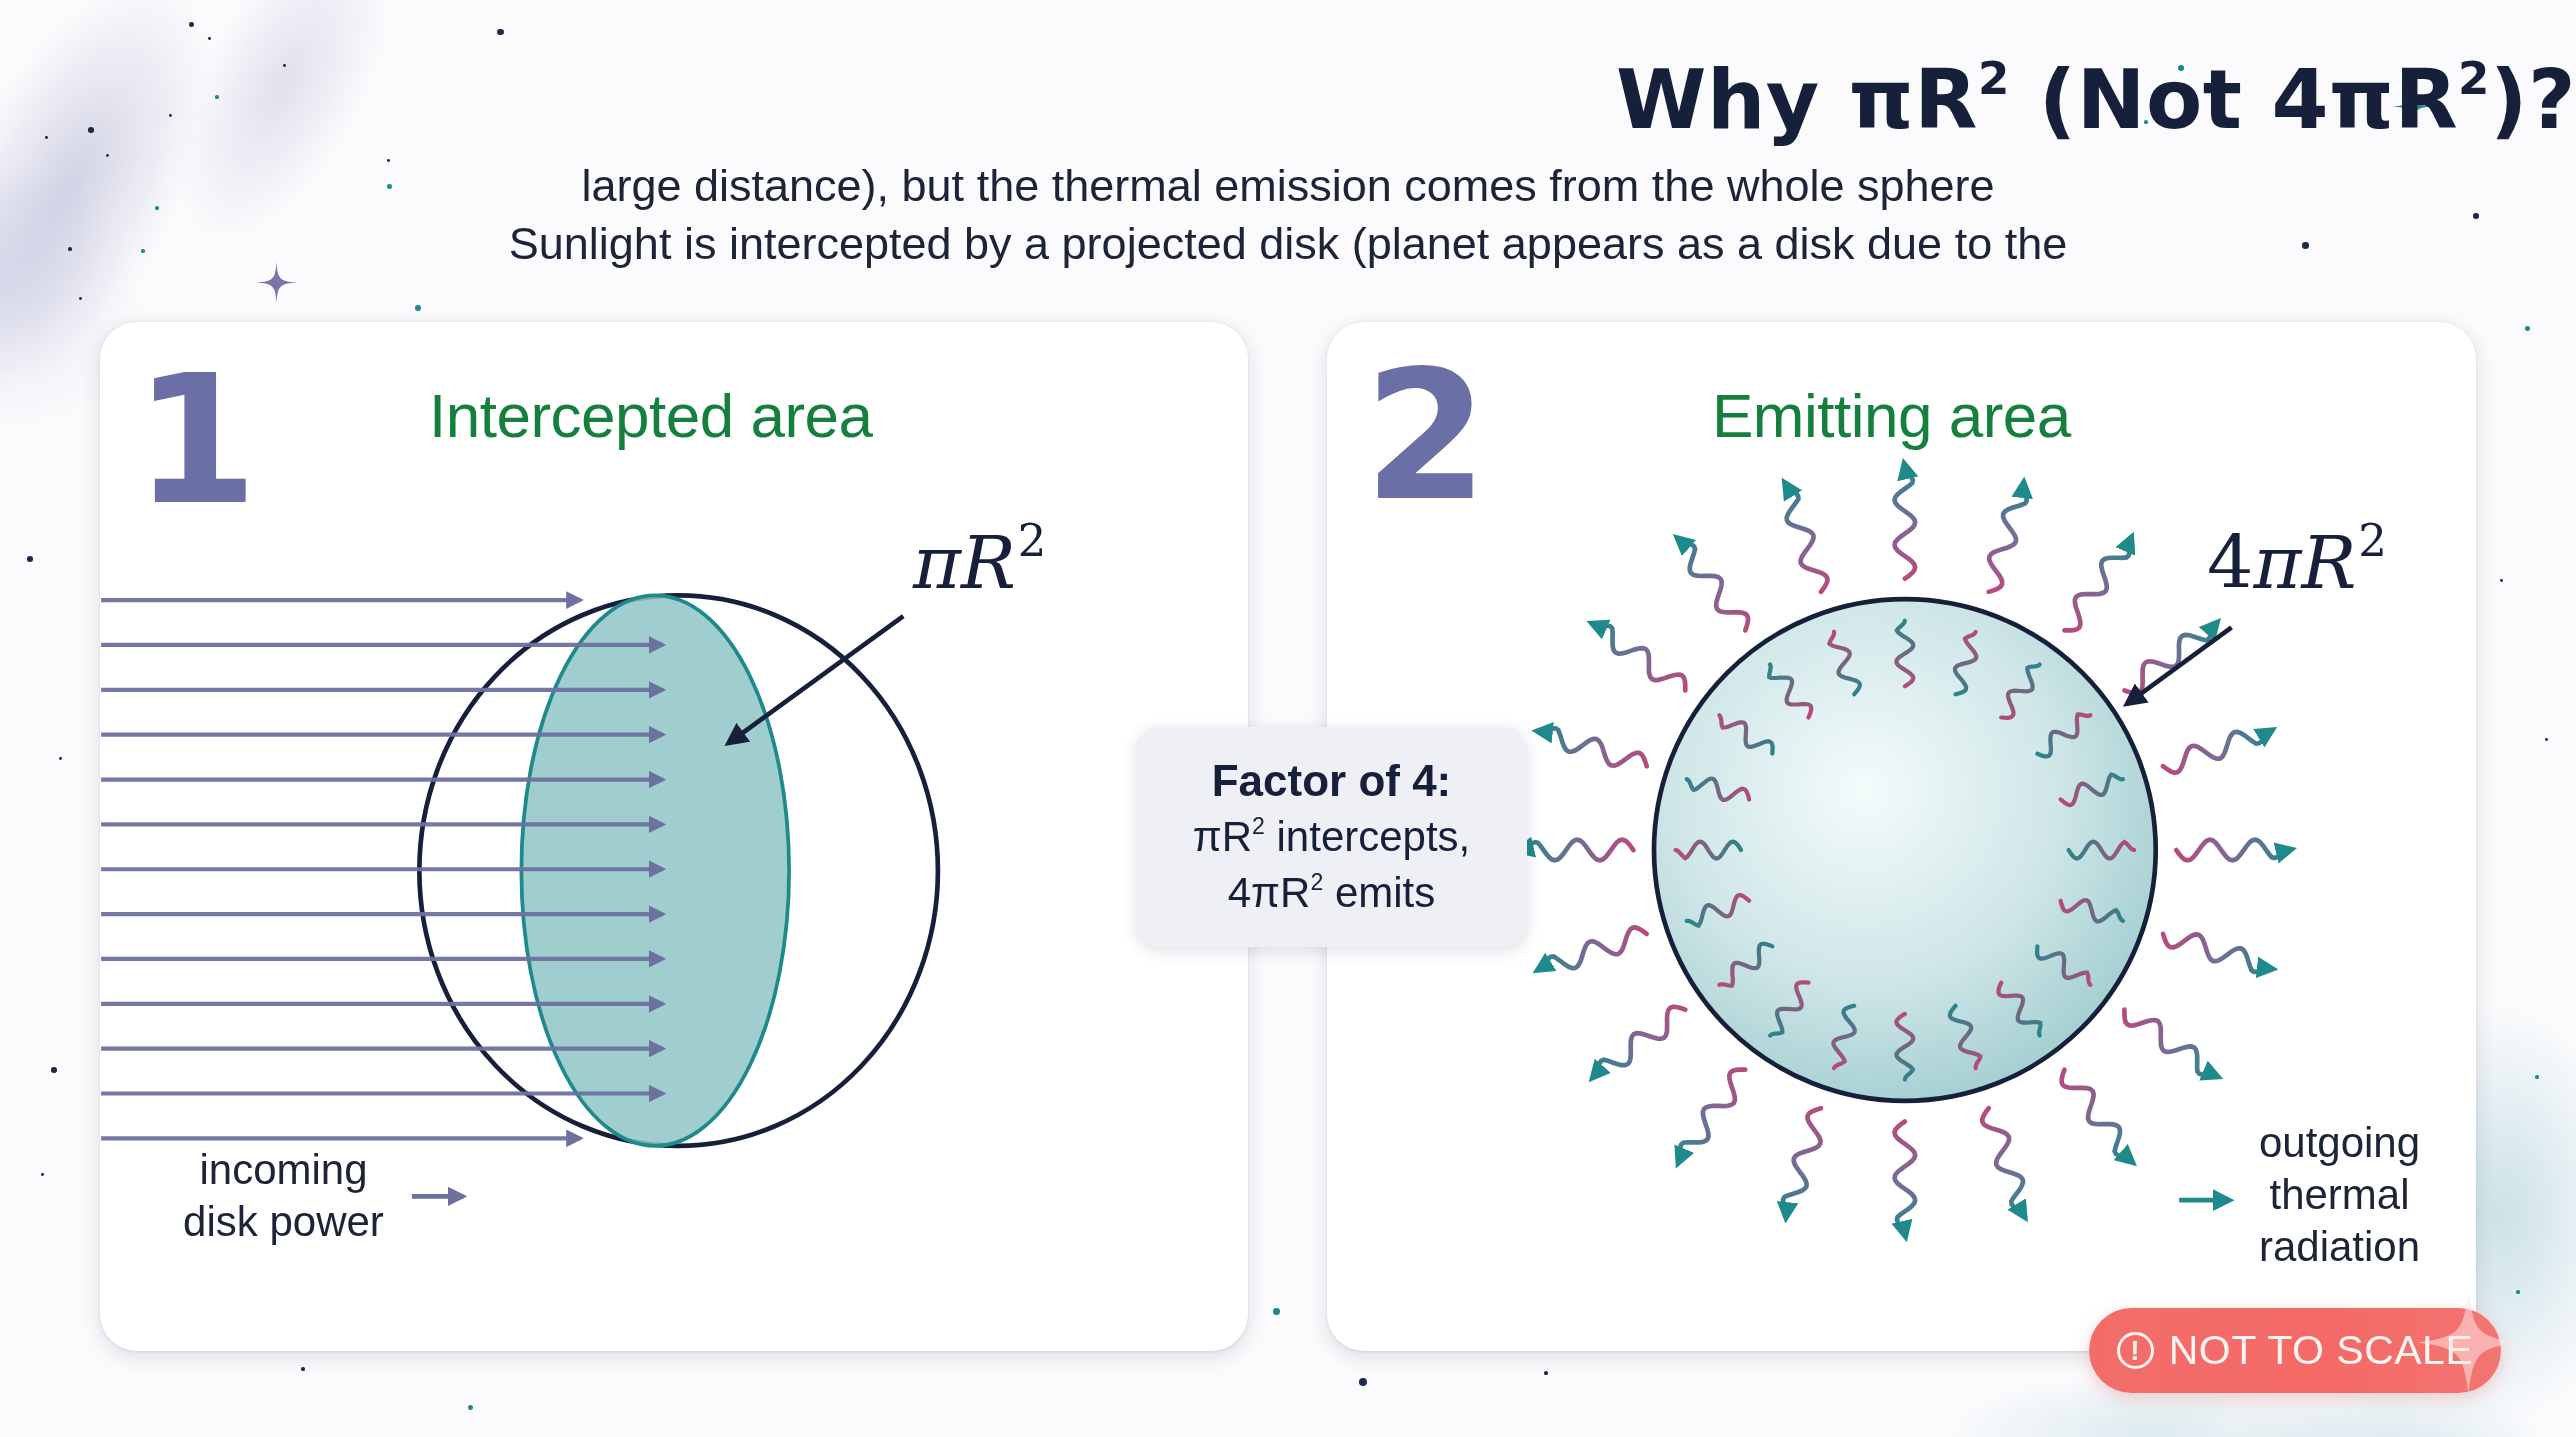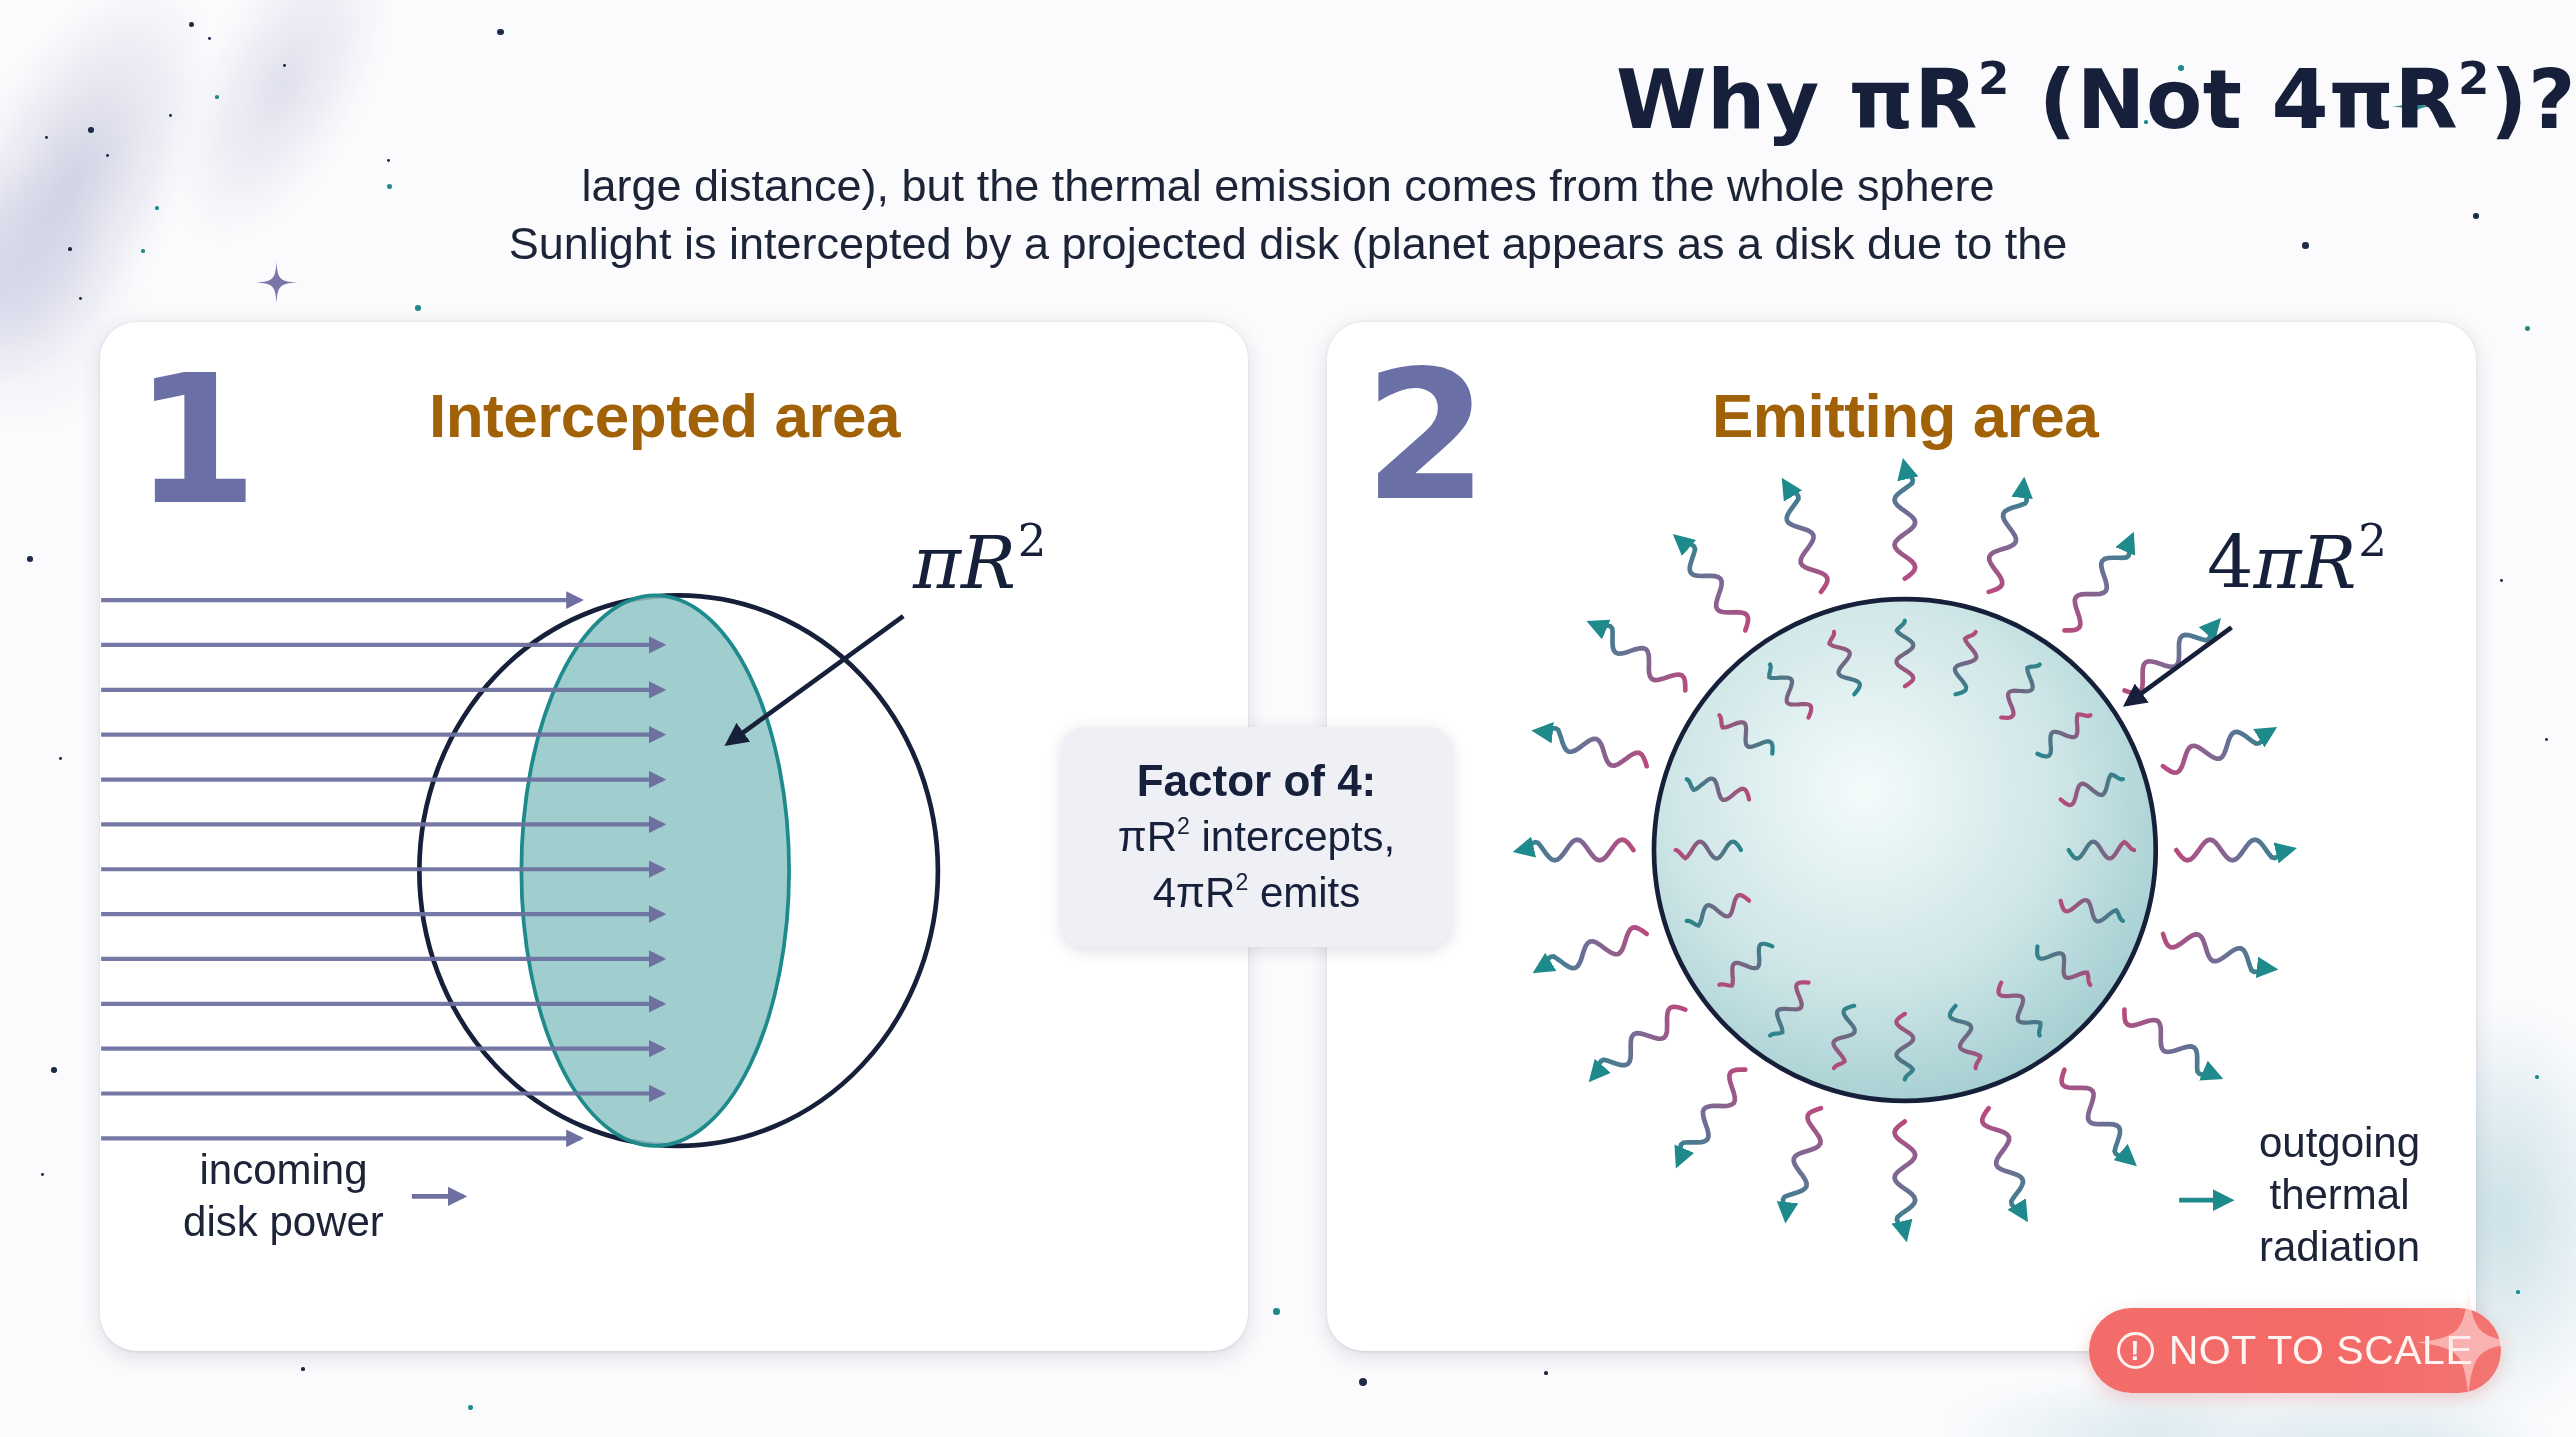--- a/index.html
+++ b/index.html
@@ -51,21 +51,21 @@
   }
   .card-1 { left: 100px; top: 322px; width: 1148px; height: 1029px; }
   .card-2 { left: 1327px; top: 322px; width: 1149px; height: 1029px; }
   .card-num {
     position: absolute; font-size: 178px; font-weight: 700; color: #6a6fa5;
     font-family: "DejaVu Sans", sans-serif; line-height: 1;
   }
   .card-1 .card-num { left: 34px; top: 30px; }
   .card-2 .card-num { left: 37px; top: 26px; }
   .card-title {
-    position: absolute; top: 58px; font-size: 62px; font-weight: 700; color: #a16207;
+    position: absolute; top: 58px; font-size: 62px; font-weight: 400; color: #15803d;
     letter-spacing: -0.5px;
   }
   .card-1 .card-title { left: 329px; }
   .card-2 .card-title { left: 385px; }
 
   .diagram { position: absolute; left: 0; top: 0; width: 2576px; height: 1438px; }
 
   .math {
     position: absolute; font-family: "DejaVu Serif", "Liberation Serif", serif;
     font-style: italic; color: #17203a; font-size: 73px; line-height: 1;
@@ -75,21 +75,21 @@
   .math-1 { left: 913px; top: 526px; }
   .math-2 { left: 2207px; top: 526px; }
 
   .label {
     position: absolute; font-size: 42px; line-height: 52px; color: #1d2438; text-align: center;
   }
   .label-in { left: 157px; top: 1144px; width: 253px; }
   .label-out { left: 2232px; top: 1117px; width: 215px; }
 
   .factor {
-    position: absolute; left: 1061px; top: 727px; width: 391px; height: 220px;
+    position: absolute; left: 1136px; top: 727px; width: 391px; height: 220px;
     background: #eef0f6; border-radius: 24px;
     box-shadow: 0 3.7px 15px rgba(40,45,80,0.15);
     text-align: center; box-sizing: border-box; padding-top: 26px;
   }
   .factor-title { font-size: 44px; font-weight: 700; color: #17203a; line-height: 56px; }
   .factor-line { font-size: 42px; color: #17203a; line-height: 56px; }
 
   .badge {
     position: absolute; left: 2089px; top: 1308px; width: 412px; height: 85px;
     border-radius: 43px; background: linear-gradient(90deg, #f26d6a, #f46a67 60%, #f27572);

